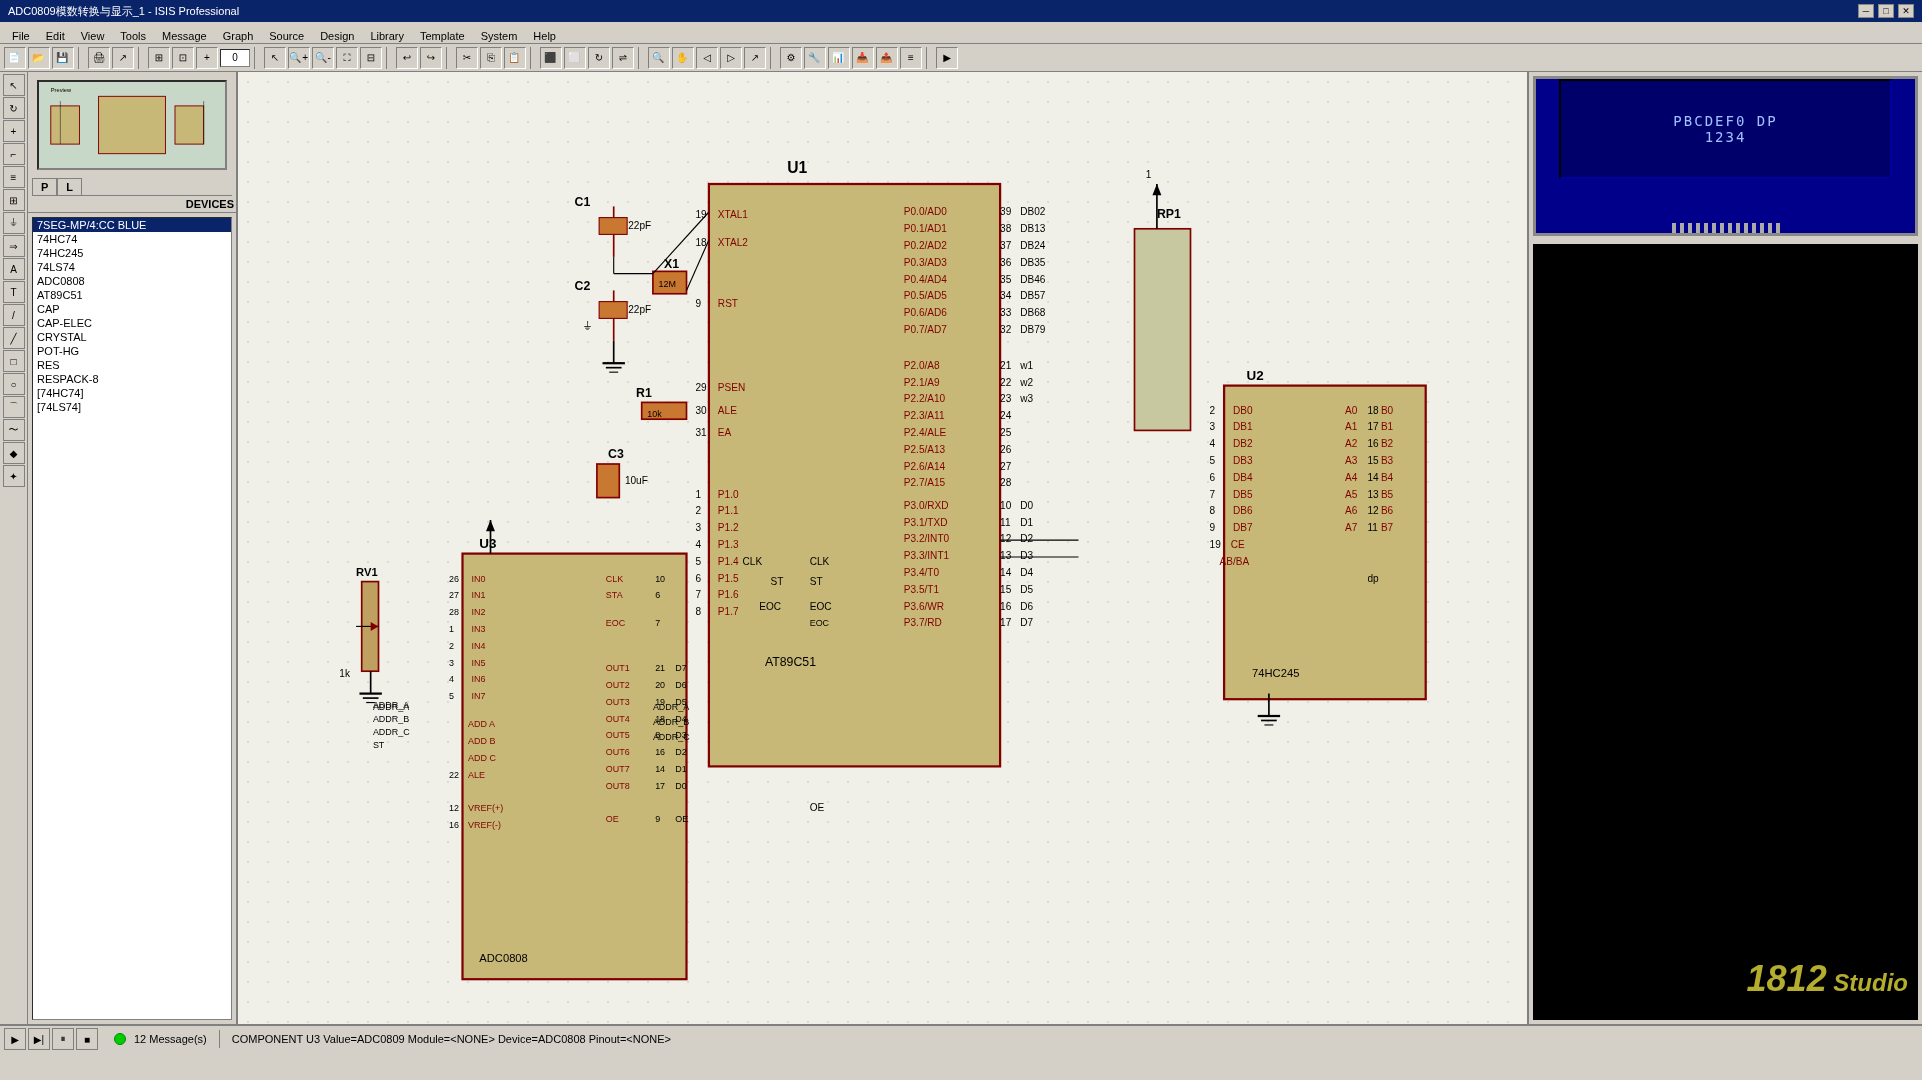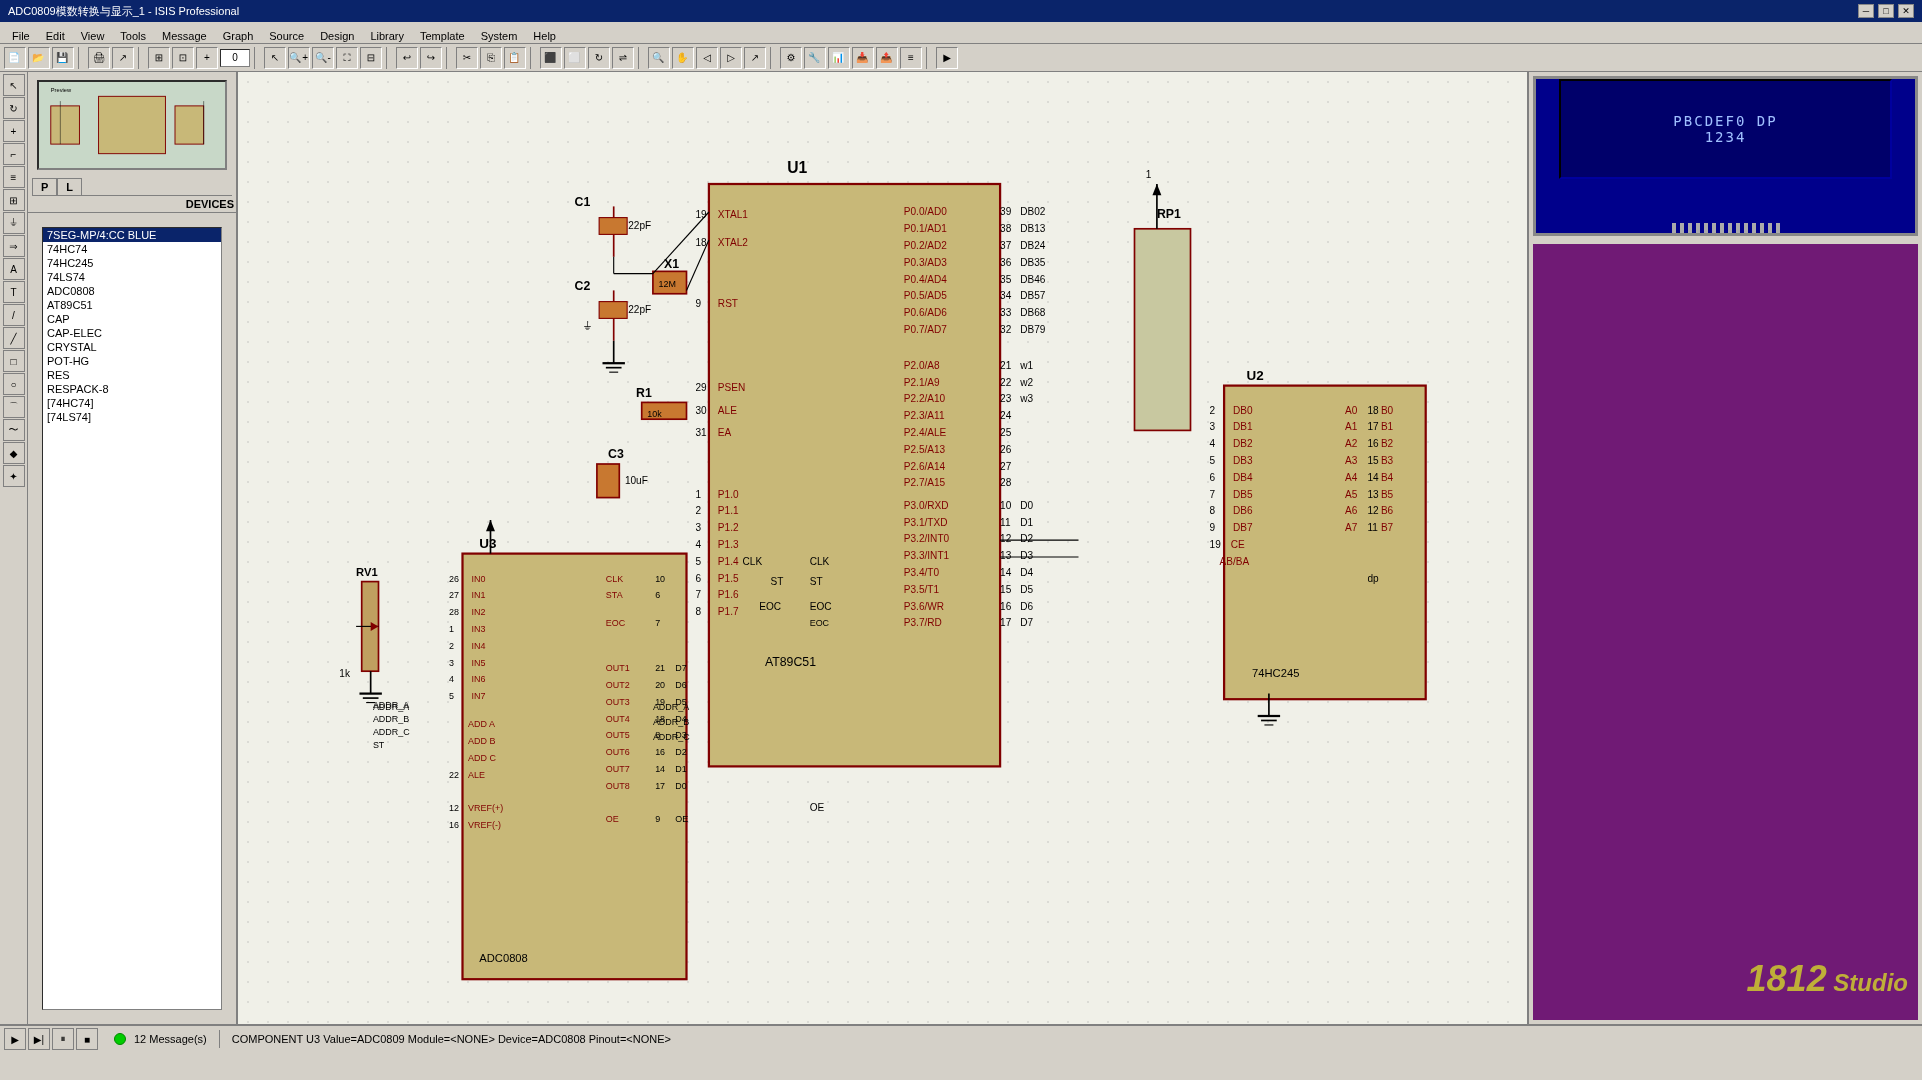--- a/index.html
+++ b/index.html
@@ -109,21 +109,21 @@
       text-align: right;
       font-weight: bold;
       font-size: 11px;
       padding: 2px;
       border-bottom: 1px solid #808080;
     }
 
     #device-list {
       flex: 1;
       background: white;
-      margin: 14px;
+      margin: 4px;
       border: 1px inset #808080;
       overflow-y: auto;
     }
     .device-item {
       padding: 1px 4px;
       font-size: 11px;
       cursor: pointer;
       color: #000;
     }
     .device-item.selected { background: #0a246a; color: white; }
@@ -730,21 +730,21 @@
         <div style="width:4px;height:10px;background:#aaa;"></div>
         <div style="width:4px;height:10px;background:#aaa;"></div>
         <div style="width:4px;height:10px;background:#aaa;"></div>
         <div style="width:4px;height:10px;background:#aaa;"></div>
         <div style="width:4px;height:10px;background:#aaa;"></div>
         <div style="width:4px;height:10px;background:#aaa;"></div>
         <div style="width:4px;height:10px;background:#aaa;"></div>
       </div>
     </div>
 
-    <div style="flex:1; position:relative; background:#701a75;">
+    <div style="flex:1; position:relative; background:#000000;">
       <div id="studio-watermark" style="position:absolute; bottom:20px; right:10px; color:#c8c032; font-size:36px; font-weight:bold; font-style:italic;">1812<span style="font-size:24px;"> Studio</span></div>
     </div>
   </div>
 
 </div>
 
 <div id="statusbar">
 
   <div id="playback">
     <div class="pb-btn">▶</div>

